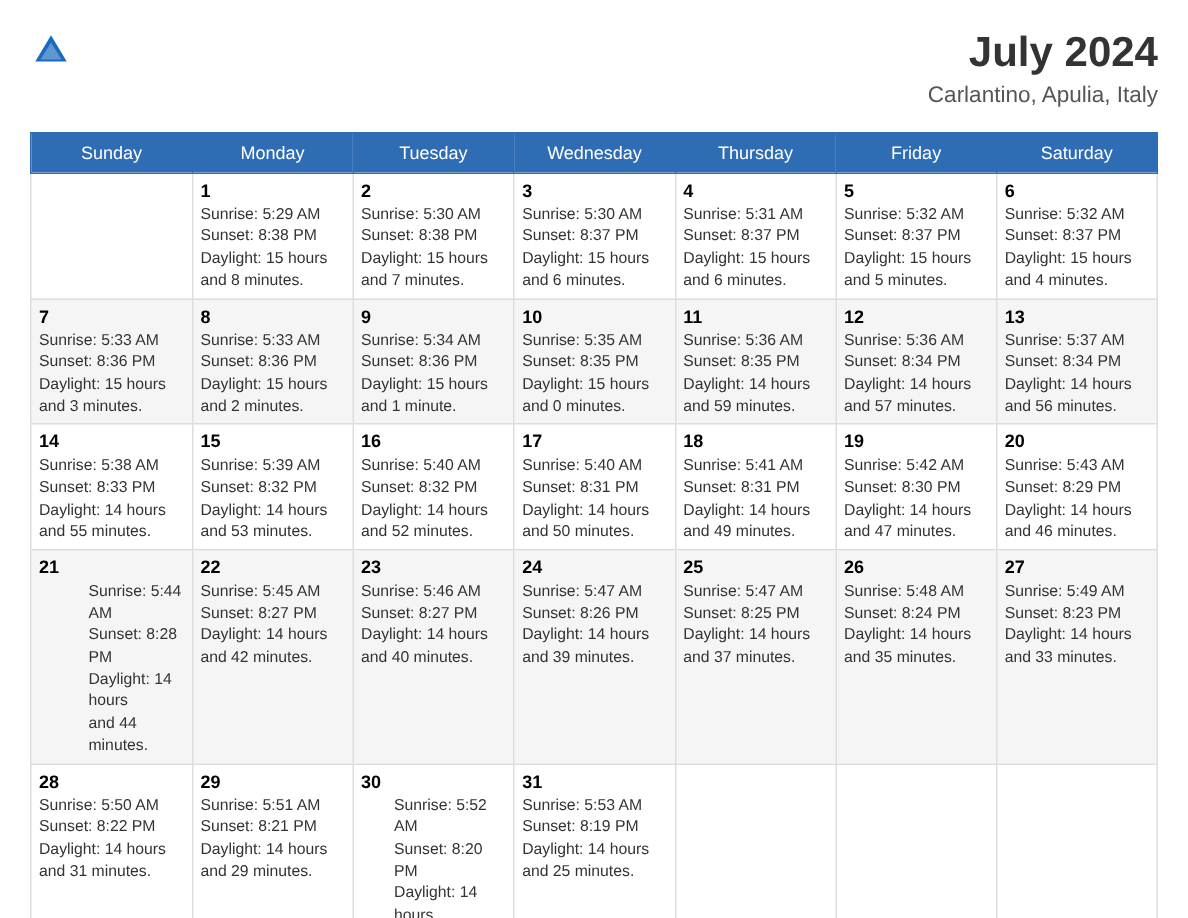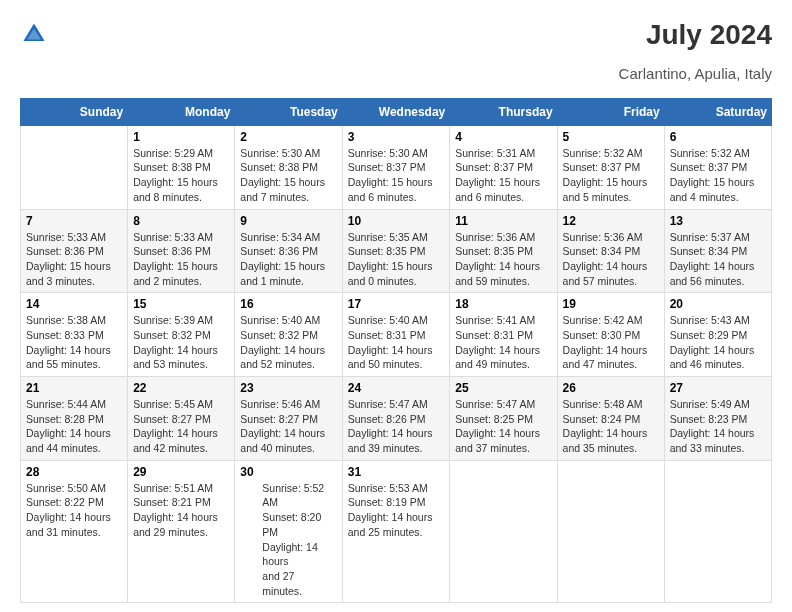--- a/index.html
+++ b/index.html
@@ -40,34 +40,34 @@
     }
     .month-year {
       font-size: 28px;
       font-weight: bold;
       color: #333;
       line-height: 1.1;
     }
     .location {
       font-size: 15px;
       color: #555;
-      margin-top: 14px;
+      margin-top: 4px;
     }
     table {
       width: 100%;
       border-collapse: collapse;
       font-size: 11px;
     }
     thead tr th {
       background-color: #2e6db4;
       color: #fff;
       padding: 6px 4px;
-      text-align: right;
+      text-align: center;
       font-size: 12px;
-      font-weight: bold;
+      font-weight: normal;
       border: 1px solid #2e6db4;
     }
     tbody tr td {
       border: 1px solid #ddd;
       vertical-align: top;
       padding: 4px 5px;
       height: 80px;
       width: 108px;
     }
     .day-number {
@@ -263,21 +263,21 @@
           <span class="day-number">20</span>
           <div class="day-info" style="white-space: pre-line;">Sunrise: 5:43 AM
 Sunset: 8:29 PM
 Daylight: 14 hours
 and 46 minutes.</div>
         </td>
       </tr>
       <tr>
         <td>
           <span class="day-number">21</span>
-          <div class="day-info" style="white-space: pre-line;">Sunrise: 5:44 AM
+          <div class="day-info" style="white-space: pre-line; margin-left: 33px;">Sunrise: 5:44 AM
 Sunset: 8:28 PM
 Daylight: 14 hours
 and 44 minutes.</div>
         </td>
         <td>
           <span class="day-number">22</span>
           <div class="day-info" style="white-space: pre-line;">Sunrise: 5:45 AM
 Sunset: 8:27 PM
 Daylight: 14 hours
 and 42 minutes.</div>

